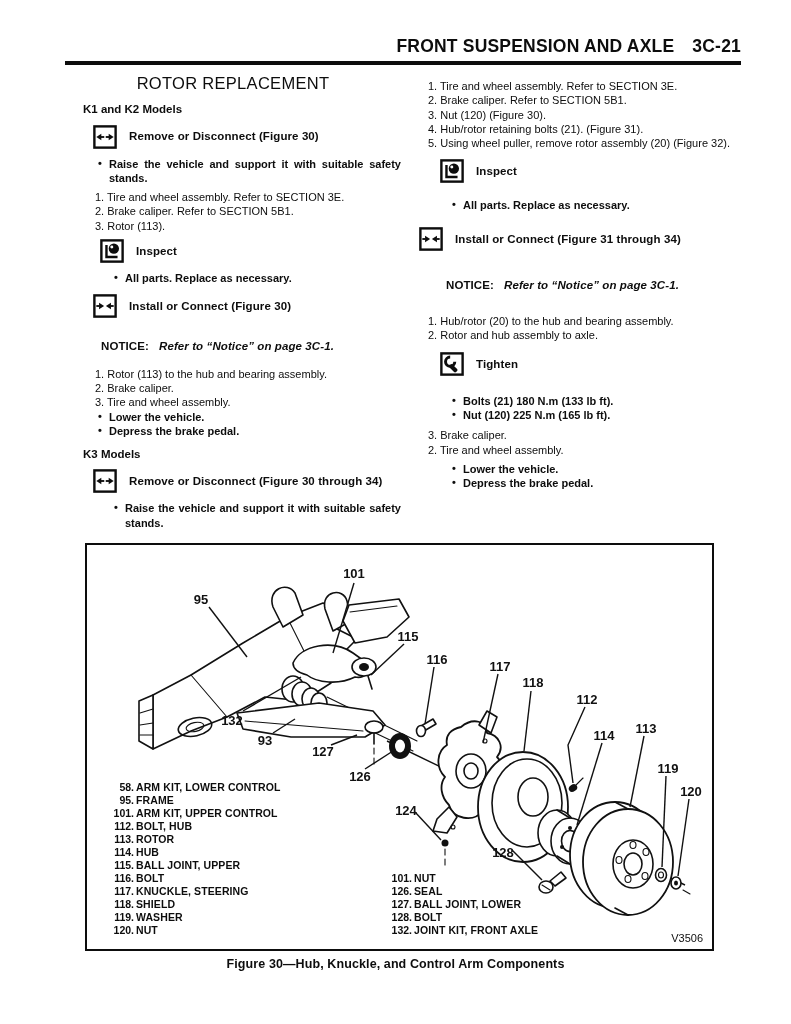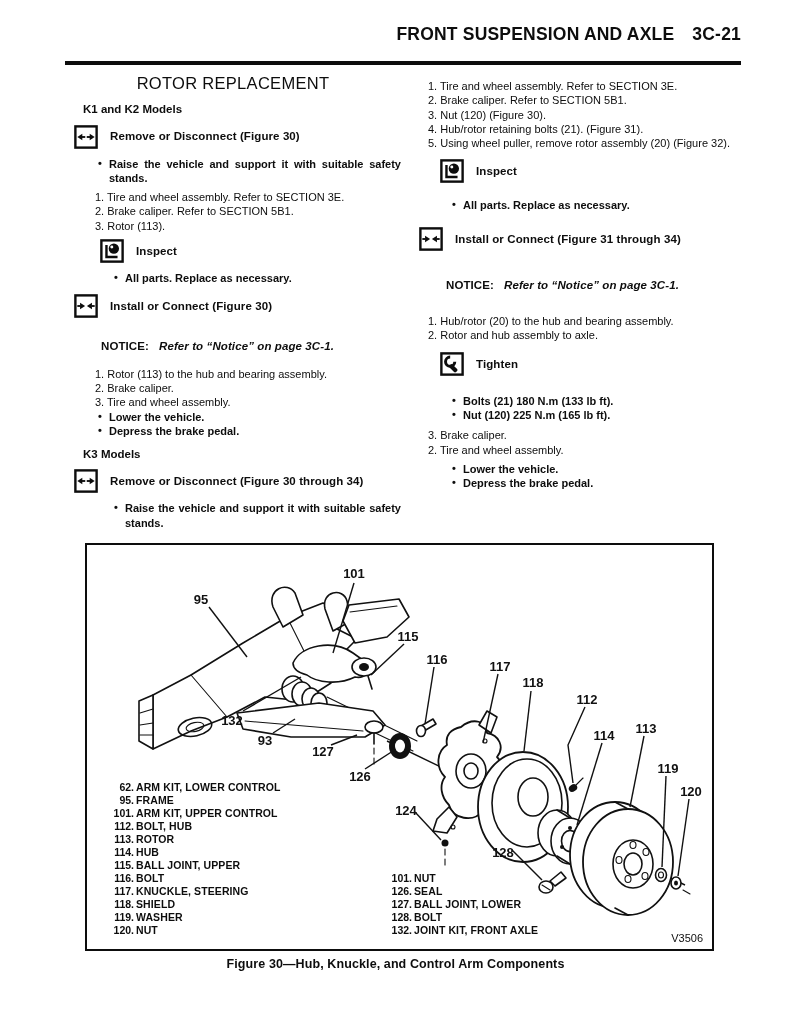--- a/index.html
+++ b/index.html
@@ -8,41 +8,41 @@
     position: relative;
     width: 791px; height: 1024px;
     background: #ffffff;
     font-family: "Liberation Sans", sans-serif;
     color: #0d0d0d;
     overflow: hidden;
     margin: 0 auto;
   }
   
   .page-header {
-    position: absolute; left: 65px; top: 24px; width: 676px;
+    position: absolute; left: 65px; top: 36px; width: 676px;
     text-align: right; font-weight: bold; font-size: 17.5px; letter-spacing: 0.2px;
     white-space: nowrap;
   }
   .page-header .pgnum { margin-left: 18px; }
   .header-rule {
     position: absolute; left: 65px; top: 61px; width: 676px; height: 4px;
     background: #0d0d0d;
   }
   
   .col { position: absolute; top: 72px; font-size: 11px; line-height: 14.3px; }
   .col-left  { left: 65px;  width: 336px; }
   .col-right { left: 419px; width: 326px; }
 
   .section-title {
     text-align: center; font-weight: normal; font-size: 16.5px;
     letter-spacing: 0.3px; margin-top: 4px;
   }
   .models-heading { font-weight: bold; font-size: 11.5px; margin: 12px 0 0 18px; }
 
-  .op-row { display: flex; align-items: center; margin: 8px 0 0 9px; }
+  .op-row { display: flex; align-items: center; margin: 8px 0 0 28px; }
   .op-row.sub-left  { margin-left: 35px; }
   .op-row.sub-right { margin-left: 21px; }
   .op-row .op-label { font-weight: bold; font-size: 11.5px; margin-left: 12px; letter-spacing: 0.1px; }
   .icon-box { width: 24px; height: 24px; flex: 0 0 24px; }
   .icon-box svg { display: block; width: 100%; height: 100%; }
 
   .steps { margin-top: 5px; text-align: justify; }
   .steps-l { margin-left: 30px; }
   .steps-r { margin-left: 9px; }
   .step-item { padding-left: 15px; text-indent: -15px; }
@@ -427,21 +427,21 @@
         <text class="callout" x="178" y="200">93</text>
         <text class="callout" x="236" y="211">127</text>
         <text class="callout" x="273" y="236">126</text>
         <text class="callout" x="319" y="270">124</text>
         <text class="callout" x="416" y="312">128</text>
       </g>
     </svg>
 
     <div class="legend legend-col1">
       <div class="legend-row">
-          <span class="lnum">62.</span>
+          <span class="lnum">58.</span>
           <span class="lname">ARM KIT, LOWER CONTROL</span>
         </div>
       <div class="legend-row">
           <span class="lnum">95.</span>
           <span class="lname">FRAME</span>
         </div>
       <div class="legend-row">
           <span class="lnum">101.</span>
           <span class="lname">ARM KIT, UPPER CONTROL</span>
         </div>

